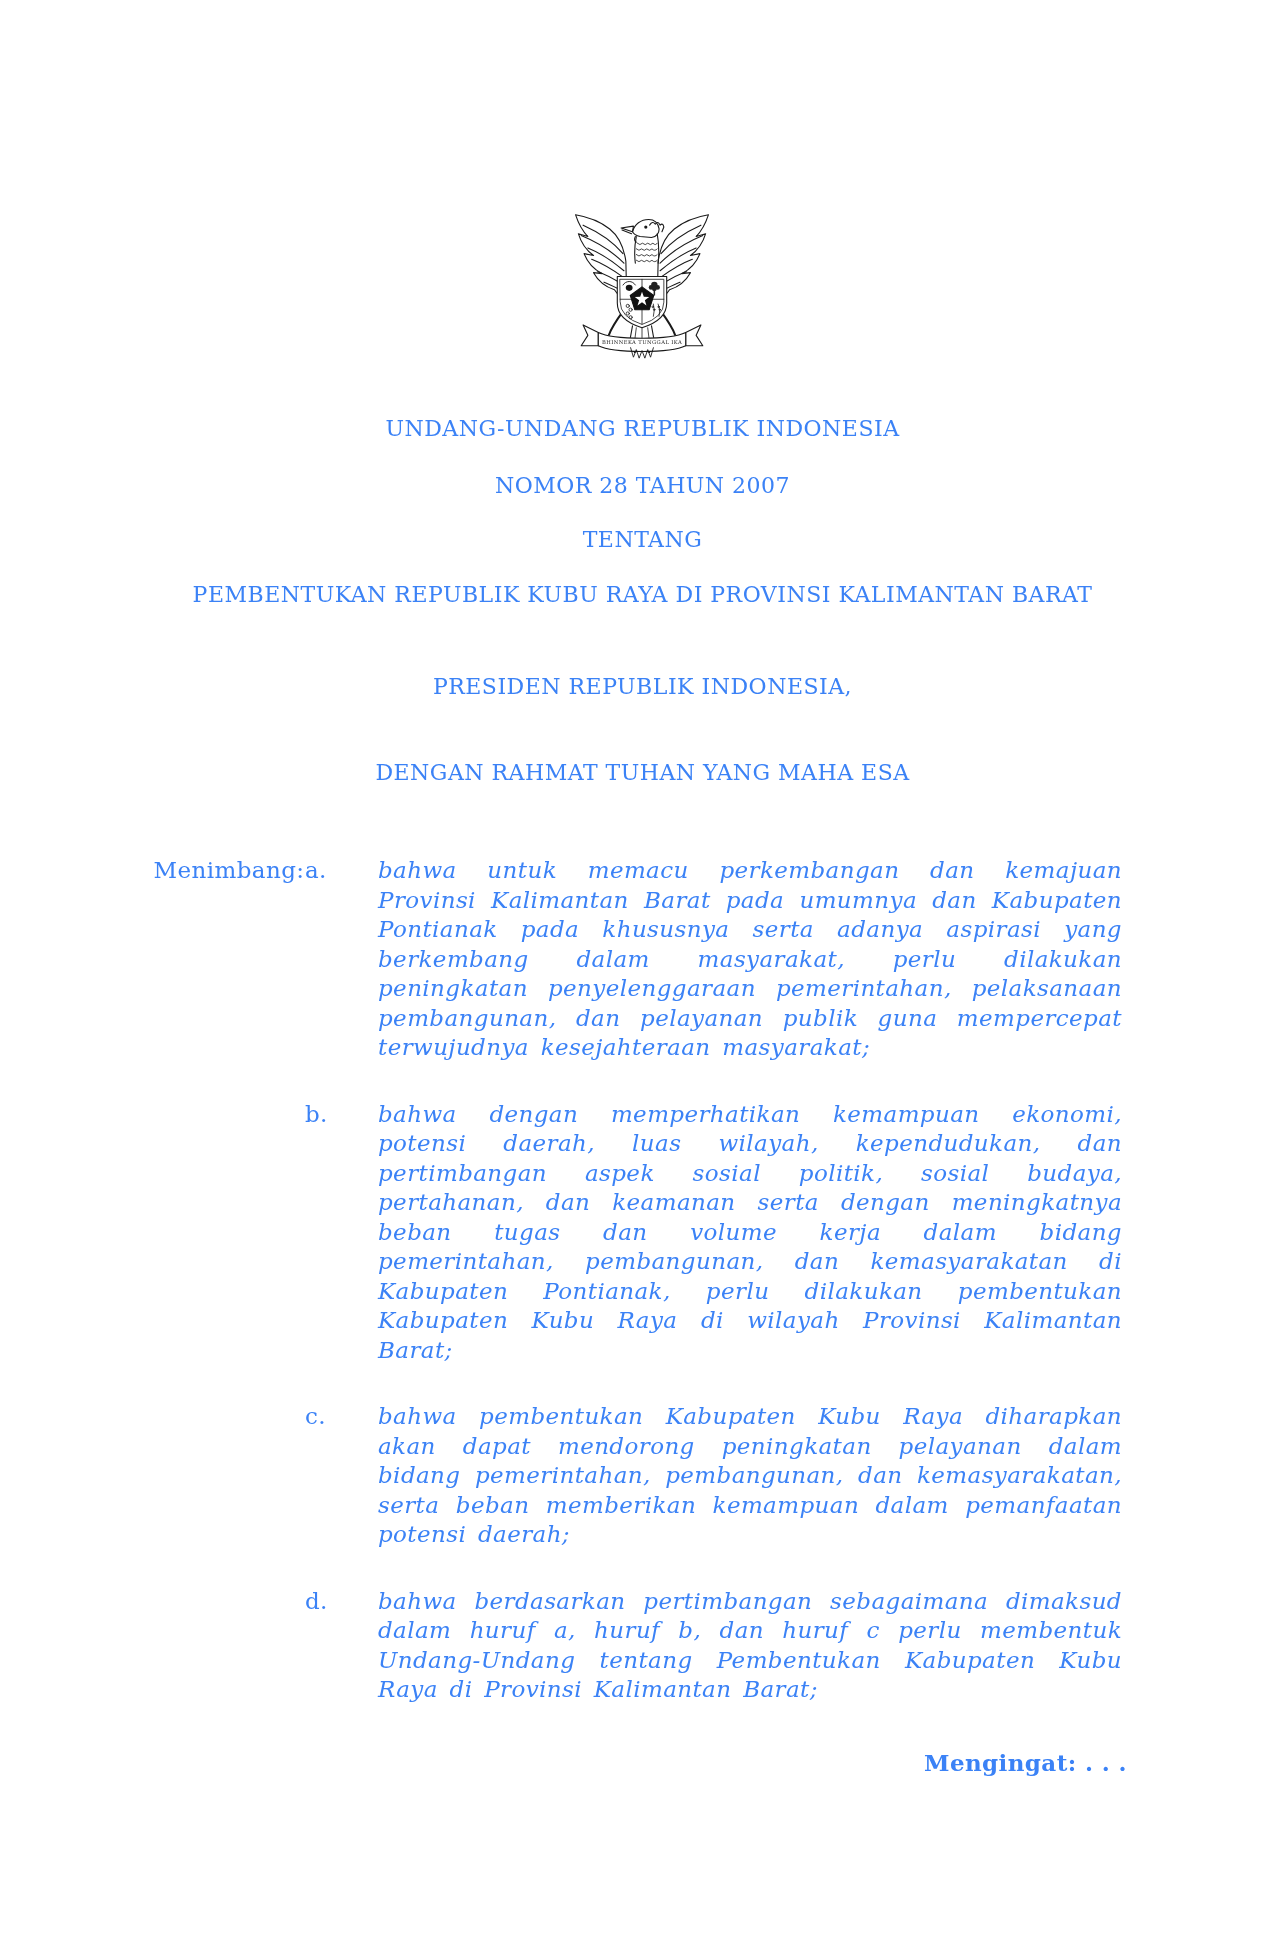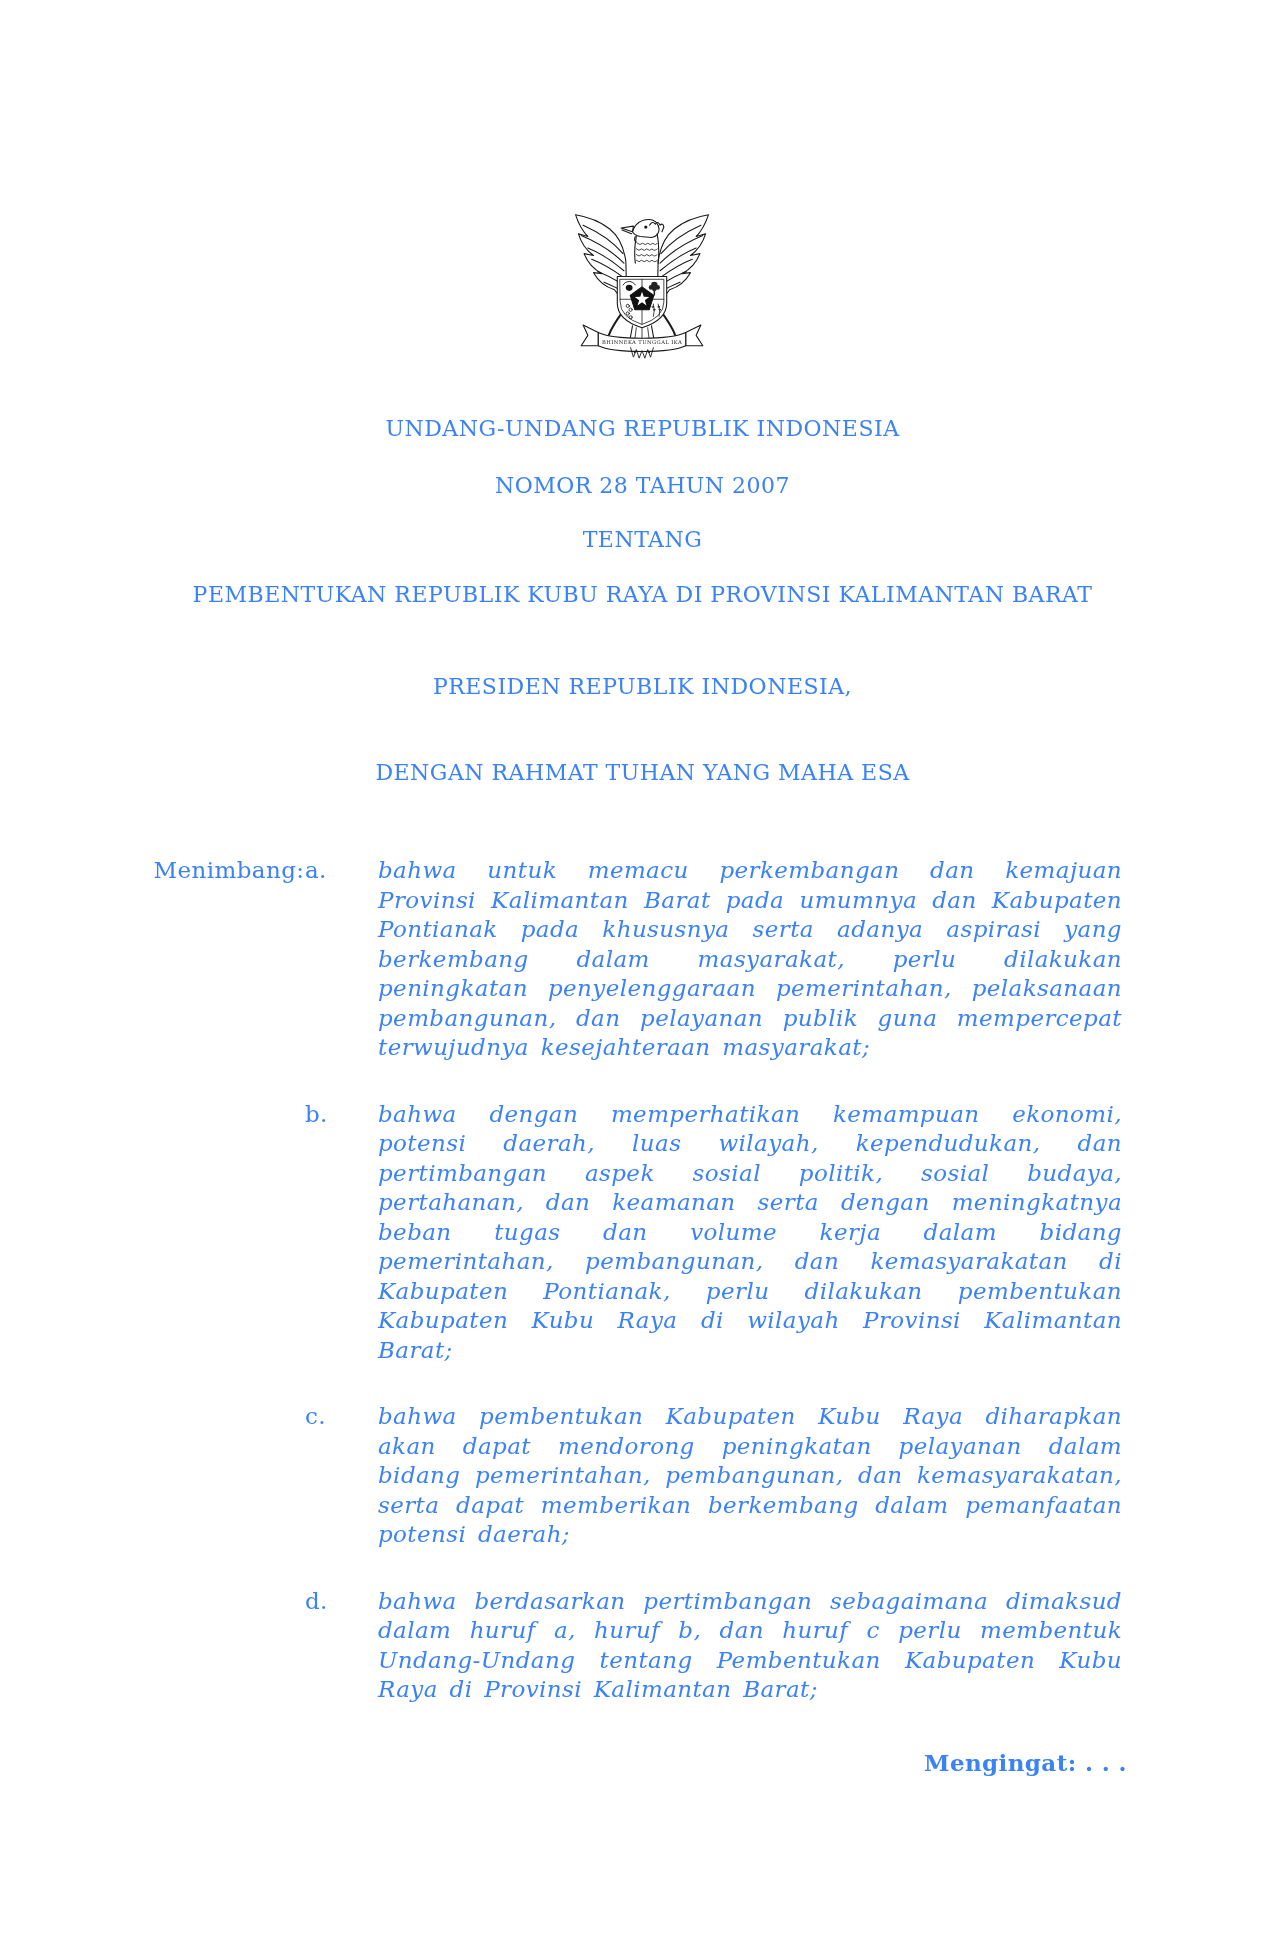--- a/index.html
+++ b/index.html
@@ -170,21 +170,21 @@
   <div id="menimbang">
     <div class="c-label">Menimbang:</div>
 
     <div class="c-letter r1">a.</div>
     <div class="c-text r1">bahwa untuk memacu perkembangan dan kemajuan Provinsi Kalimantan Barat pada umumnya dan Kabupaten Pontianak pada khususnya serta adanya aspirasi yang berkembang dalam masyarakat, perlu dilakukan peningkatan penyelenggaraan pemerintahan, pelaksanaan pembangunan, dan pelayanan publik guna mempercepat terwujudnya kesejahteraan masyarakat;</div>
 
     <div class="c-letter r2">b.</div>
     <div class="c-text r2">bahwa dengan memperhatikan kemampuan ekonomi, potensi daerah, luas wilayah, kependudukan, dan pertimbangan aspek sosial politik, sosial budaya, pertahanan, dan keamanan serta dengan meningkatnya beban tugas dan volume kerja dalam bidang pemerintahan, pembangunan, dan kemasyarakatan di Kabupaten Pontianak, perlu dilakukan pembentukan Kabupaten Kubu Raya di wilayah Provinsi Kalimantan Barat;</div>
 
     <div class="c-letter r3">c.</div>
-    <div class="c-text r3">bahwa pembentukan Kabupaten Kubu Raya diharapkan akan dapat mendorong peningkatan pelayanan dalam bidang pemerintahan, pembangunan, dan kemasyarakatan, serta dapat memberikan berkembang dalam pemanfaatan potensi daerah;</div>
+    <div class="c-text r3">bahwa pembentukan Kabupaten Kubu Raya diharapkan akan dapat mendorong peningkatan pelayanan dalam bidang pemerintahan, pembangunan, dan kemasyarakatan, serta beban memberikan kemampuan dalam pemanfaatan potensi daerah;</div>
 
     <div class="c-letter r4">d.</div>
     <div class="c-text r4 last">bahwa berdasarkan pertimbangan sebagaimana dimaksud dalam huruf a, huruf b, dan huruf c perlu membentuk Undang-Undang tentang Pembentukan Kabupaten Kubu Raya di Provinsi Kalimantan Barat;</div>
   </div>
 
   <div id="catchword">Mengingat: . . .</div>
 
 </div>
 
 </body></html>

